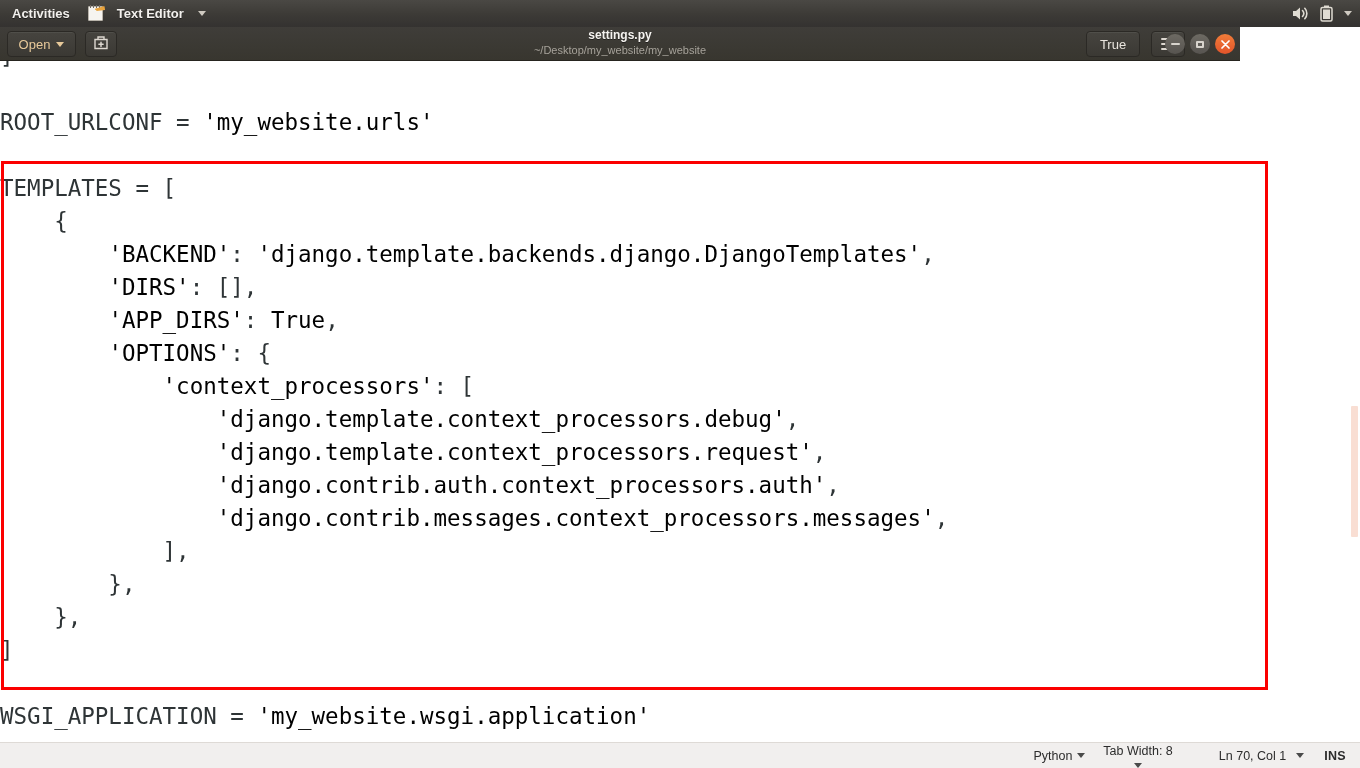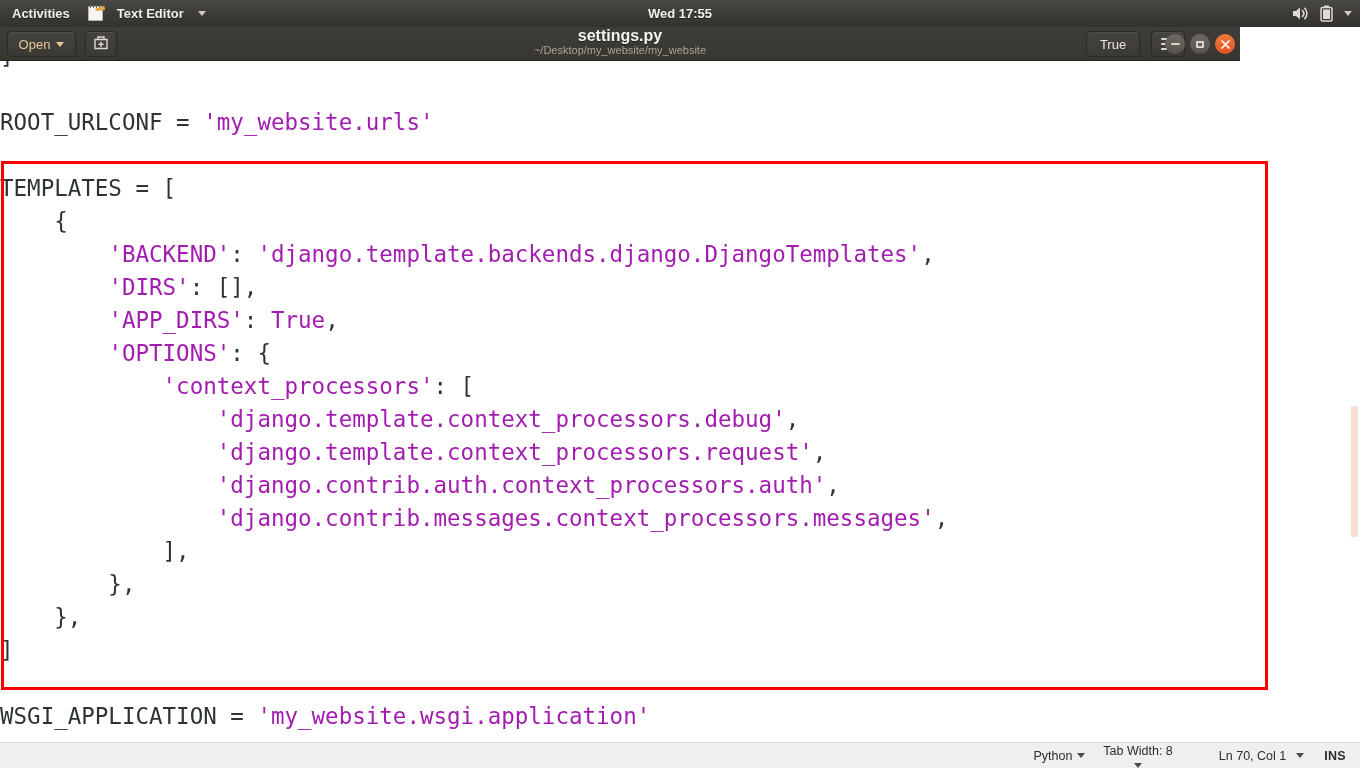--- a/index.html
+++ b/index.html
@@ -83,21 +83,21 @@
     position: absolute; top: 27px; left: 0;
     width: 1240px; height: 34px;
     background: linear-gradient(to bottom, #3f3d39 0%, #38362f 100%);
     border-bottom: 1px solid #26241f;
   }
   #title-center {
     position: absolute; left: 0; right: 0; top: 1px;
     text-align: center; pointer-events: none;
   }
   #window-title {
-    font-size: 16px; font-weight: bold;
+    font-size: 12px; font-weight: bold;
     color: #f5f3f0;
     line-height: 15px;
     text-shadow: 0 1px 0 rgba(0,0,0,.45);
   }
   #window-subtitle {
     font-size: 11px;
     color: #a6a29a;
     line-height: 14px;
   }
 
@@ -152,21 +152,21 @@
   #code {
     position: absolute;
     top: -21px; left: 0;
     font-family: "DejaVu Sans Mono", monospace;
     font-size: 22.5px;
     line-height: 33px;
     white-space: pre;
     color: #2e3436;
     letter-spacing: 0px;
   }
-  .s { color: #a21caf; }
+  .s { color: #000000; }
   .blank { display: block; height: 33px; }
 
   
   #annotation-box {
     position: absolute;
     left: 1px; top: 161px;
     width: 1267px; height: 529px;
     border: 3px solid #fb0000;
     pointer-events: none;
   }
@@ -209,21 +209,20 @@
 
 <div id="top-bar">
   <div id="activities-button">
     <span>Activities</span>
   </div>
   <div id="app-menu">
     <span class="notepad-glyph"></span>
     <span>Text Editor</span>
     <span class="caret-down"></span>
   </div>
-  <div id="clock">Wed 17:55</div>
   <div id="status-icons">
     <span class="sysicon">
       <svg width="17" height="15" viewBox="0 0 17 15">
         <path d="M1 5 h3 L8 1.5 v12 L4 10 H1 z" fill="#dfdbd2"></path>
         <path d="M10.5 4.5 a4.5 4.5 0 0 1 0 6" stroke="#dfdbd2" stroke-width="1.6" fill="none" stroke-linecap="round"></path>
         <path d="M12.8 2.3 a7.6 7.6 0 0 1 0 10.4" stroke="#dfdbd2" stroke-width="1.6" fill="none" stroke-linecap="round"></path>
       </svg>
     </span>
     <span class="sysicon">
       <svg width="13" height="17" viewBox="0 0 13 17">

